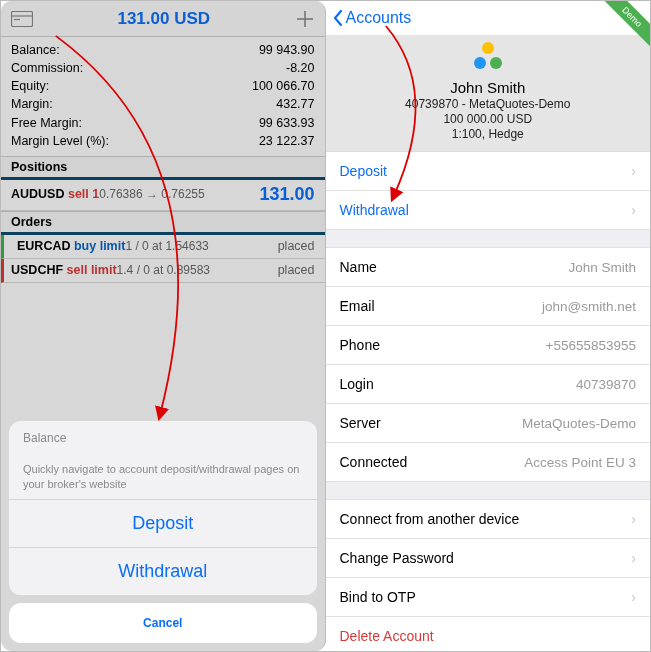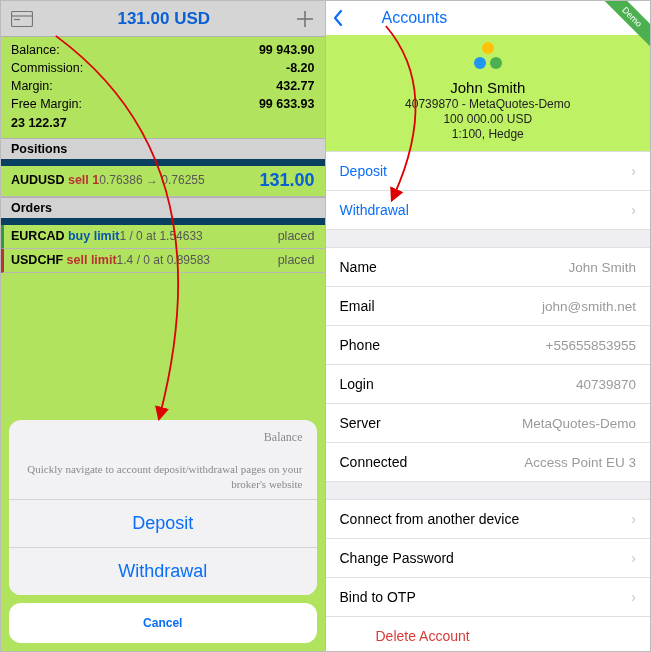--- a/index.html
+++ b/index.html
@@ -10,21 +10,22 @@
     height: 652px;
     display: flex;
     border: 1px solid #bbb;
     position: relative;
   }
   .panel {
     width: 50%;
     height: 100%;
     position: relative;
     overflow: hidden;
-    background: #bef264;
+    background: #e5e5e5;
+    border-radius: 11px;
   }
   .panel-left { border-right: 1px solid #bbb; }
 
   
   .left-content { filter: brightness(0.92); pointer-events: none; }
 
   .topbar {
     display: flex;
     align-items: center;
     justify-content: space-between;
@@ -40,67 +41,67 @@
   }
   .topbar svg { display: block; }
 
   .metrics { padding: 4px 10px 6px; font-size: 12.5px; }
   .metric-row {
     display: flex;
     justify-content: space-between;
     line-height: 1.45;
   }
   .metric-row .label { color: #000; }
-  .metric-row .value { color: #000; font-weight: 700; }
+  .metric-row .value { color: #000; font-weight: 400; }
 
   .section-h {
     font-weight: 700;
     font-size: 12.5px;
     padding: 3px 10px;
     border-top: 1px solid #ccc;
-    border-bottom: 7px solid #0c4a6e;
+    border-bottom: 3px solid #0c4a6e;
     background: #f3f3f3;
   }
   .pos-row, .ord-row {
     padding: 4px 10px 5px;
     border-bottom: 1px solid #d5d5d5;
     display: flex;
     justify-content: space-between;
     align-items: center;
     font-size: 12.5px;
   }
   .pos-row .left-col, .ord-row .left-col { display: flex; flex-direction: row; }
   .sym { font-weight: 700; }
   .side-sell { color: #d73a3a; font-weight: 600; }
   .side-buy  { color: #0a64c9; font-weight: 600; }
   .sub { color: #666; font-size: 12px; }
   .pnl { color: #0b6ef6; font-weight: 700; font-size: 18px; }
   .placed { color: #666; }
 
-  .left-border-green { border-left: 3px solid #3fae4c; padding-left: 7px; }
+  .left-border-green { border-left: 3px solid #3fae4c; padding-left: 13px; }
   .left-border-red   { border-left: 3px solid #d73a3a; padding-left: 7px; }
 
   
   .sheet-backdrop {
     position: absolute; inset: 0;
     background: rgba(0,0,0,0.06);
   }
   .action-sheet {
     position: absolute;
     bottom: 8px; left: 8px; right: 8px;
     display: flex;
     flex-direction: column;
     gap: 8px;
   }
   .as-group {
     background: #f2f2f5;
     border-radius: 12px;
     overflow: hidden;
   }
-  .as-header { padding: 10px 14px 8px; text-align: right; font-family: Liberation Serif, serif; }
+  .as-header { padding: 10px 14px 8px; text-align: left; }
   .as-title { color: #8a8a8d; font-size: 12px; font-weight: 500; }
   .as-desc { color: #8a8a8d; font-size: 11px; margin-top: 17px; line-height: 1.3; }
   .as-btn {
     border-top: 1px solid #d4d4d8;
     text-align: center;
     color: #0b6ef6;
     font-size: 18px;
     padding: 13px 0;
     cursor: pointer;
     background: #f2f2f5;
@@ -126,21 +127,20 @@
     height: 34px;
     padding: 0 6px;
     background: #fff;
   }
   .nav .back {
     color: #0b6ef6;
     font-size: 16px;
     display: flex;
     align-items: center;
     cursor: pointer;
-    gap: 36px;
   }
   .nav .back svg { margin-right: 2px; }
 
   .demo-ribbon {
     position: absolute;
     top: 8px; right: -22px;
     width: 80px;
     transform: rotate(45deg);
     background: #4CAF50;
     color: #fff;
@@ -169,21 +169,21 @@
     padding: 11px 14px;
     border-bottom: 1px solid #e0e0e0;
     font-size: 14px;
     background: #fff;
     cursor: pointer;
   }
   .row .rlabel { color: #000; }
   .row .rvalue { color: #9a9a9a; font-size: 13.5px; }
   .row .chev { color: #c6c6c9; margin-left: 8px; }
   .row.link .rlabel { color: #0b6ef6; }
-  .row.danger .rlabel { color: #d73a3a; margin-left: 36px; }
+  .row.danger .rlabel { color: #d73a3a; }
   .gap { height: 18px; background: #efeff3; border-bottom: 1px solid #e0e0e0; }
 
 </style>
 </head>
 <body>
 
 <div class="panel panel-left">
   <div class="left-content">
     <div class="topbar">
       <span>
@@ -205,28 +205,33 @@
     <div class="metrics">
       <div class="metric-row">
           <span class="label">Balance:</span>
           <span class="value">99 943.90</span>
         </div>
       <div class="metric-row">
           <span class="label">Commission:</span>
           <span class="value">-8.20</span>
         </div>
       <div class="metric-row">
+          <span class="label">Equity:</span>
+          <span class="value">100 066.70</span>
+        </div>
+      <div class="metric-row">
           <span class="label">Margin:</span>
           <span class="value">432.77</span>
         </div>
       <div class="metric-row">
           <span class="label">Free Margin:</span>
           <span class="value">99 633.93</span>
         </div>
       <div class="metric-row">
+          <span class="label">Margin Level (%):</span>
           <span class="value">23 122.37</span>
         </div>
     </div>
 
     <div class="section-h">Positions</div>
     <div class="pos-row">
       <div class="left-col">
         <div><span class="sym">AUDUSD</span> <span class="side-sell">sell 1</span></div>
         <div class="sub">0.76386 → 0.76255</div>
       </div>

